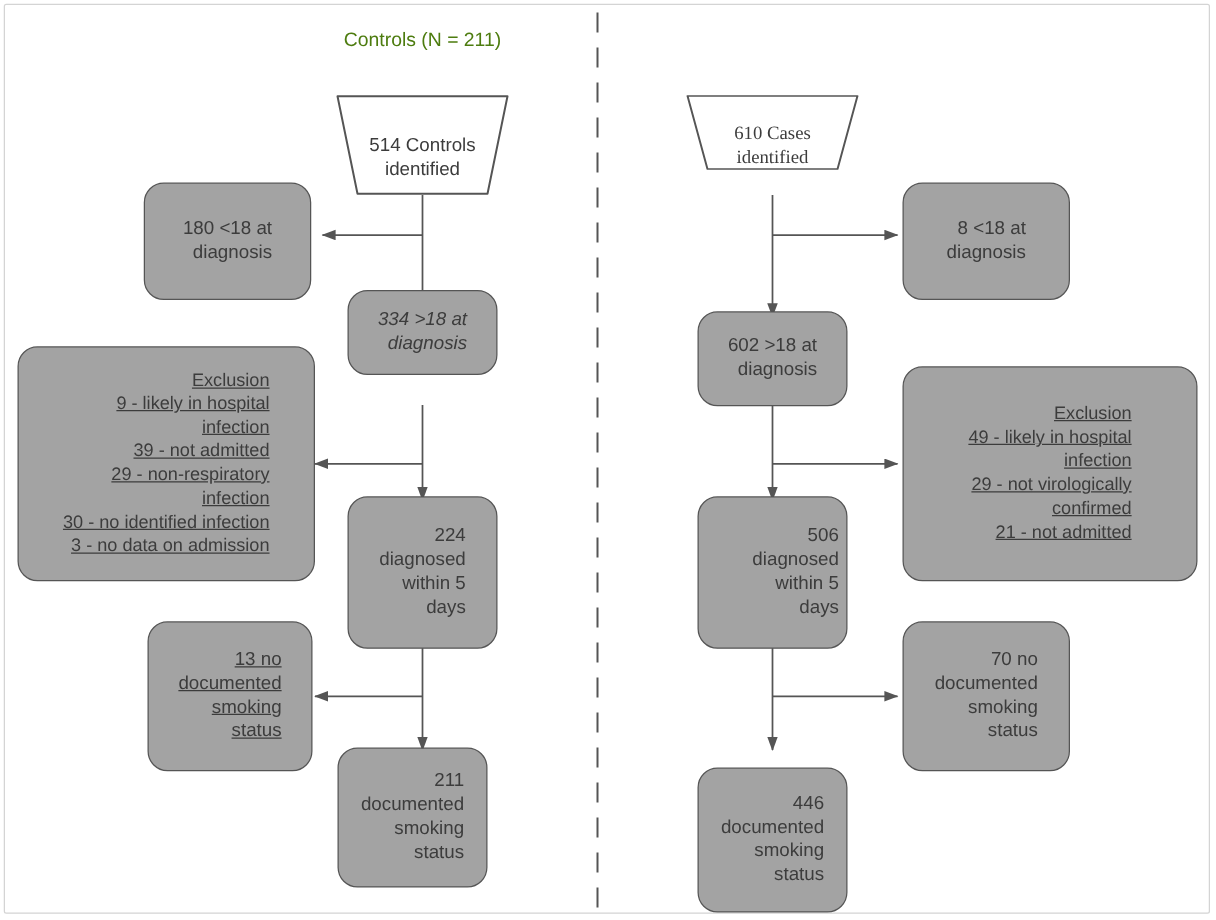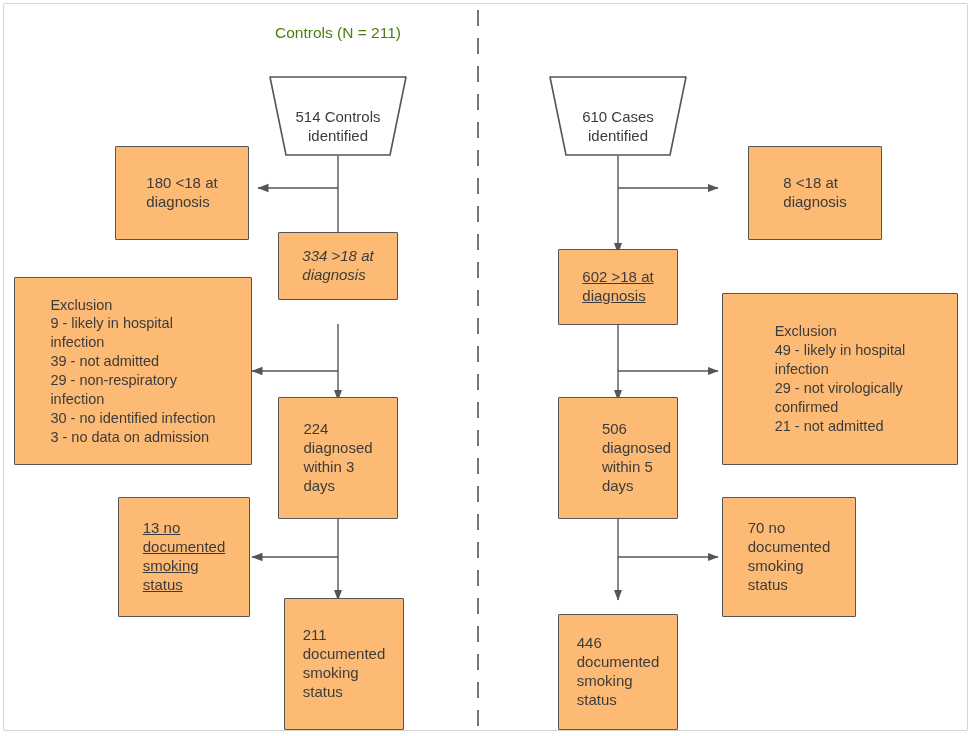--- a/index.html
+++ b/index.html
@@ -39,35 +39,36 @@
     position: absolute;
     font-size: 15.5px;
     color: #4d7c0f;
     text-align: center;
     white-space: nowrap;
   }
   .node {
     position: absolute;
     box-sizing: border-box;
     border: 1.4px solid #555555;
-    border-radius: 1px;
-    background: #fdba74;
+    border-radius: 16px;
+    background: #a3a3a3;
     color: #3c3c3c;
     font-size: 15px;
     line-height: 1.26;
-    text-align: left;
+    text-align: right;
     display: flex;
     align-items: center;
     justify-content: center;
     padding: 2px 6px;
     white-space: pre-line;
   }
   .node.exclusion {
     font-size: 14.5px;
     line-height: 1.3;
+    text-decoration: underline;
   }
   .trapezoid {
     position: absolute;
     color: #3c3c3c;
     font-size: 15px;
     line-height: 1.26;
     text-align: center;
     display: flex;
     align-items: center;
     justify-content: center;
@@ -149,45 +150,45 @@
 9 - likely in hospital
 infection
 39 - not admitted
 29 - non-respiratory
 infection
 30 - no identified infection
 3 - no data on admission</div>
 
   <div class="node" style="left:278px; top:397px; width:120px; height:122px;">224
 diagnosed
-within 3
+within 5
 days</div>
 
   <div class="node" style="left:118px; top:497px; width:132px; height:120px;text-decoration:underline;">13 no
 documented
 smoking
 status</div>
 
-  <div class="node" style="left:284px; top:598px; width:120px; height:132px;">211
-documented
-smoking
-status</div>
-
-  <div class="trapezoid" style="left:542px; top:76px; width:152px; height:80px;">
+  <div class="node" style="left:270px; top:598px; width:120px; height:112px;">211
+documented
+smoking
+status</div>
+
+  <div class="trapezoid" style="left:542px; top:76px; width:152px; height:60px;font-family:Liberation Serif, serif;">
     <svg class="shape" viewBox="0 0 152 80" preserveAspectRatio="none">
       <path d="M8,1 L144,1 L128,79 L24,79 Z" fill="#ffffff" stroke="#555555" stroke-width="1.6" stroke-linejoin="round"></path>
     </svg>
     <div class="label">610 Cases
 identified</div>
   </div>
 
-  <div class="node" style="left:722px; top:146px; width:134px; height:94px;margin-left:26px;">8 &lt;18 at
-diagnosis</div>
-
-  <div class="node" style="left:558px; top:249px; width:120px; height:76px;text-decoration:underline;">602 &gt;18 at
+  <div class="node" style="left:722px; top:146px; width:134px; height:94px;">8 &lt;18 at
+diagnosis</div>
+
+  <div class="node" style="left:558px; top:249px; width:120px; height:76px;">602 &gt;18 at
 diagnosis</div>
 
   <div class="node exclusion" style="left:722px; top:293px; width:236px; height:172px;">Exclusion
 49 - likely in hospital
 infection
 29 - not virologically
 confirmed
 21 - not admitted</div>
 
   <div class="node" style="left:558px; top:397px; width:120px; height:122px;padding-left:43px;">506

